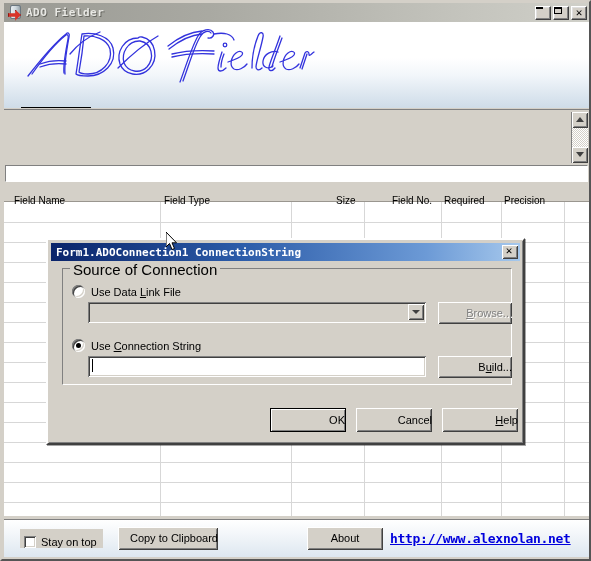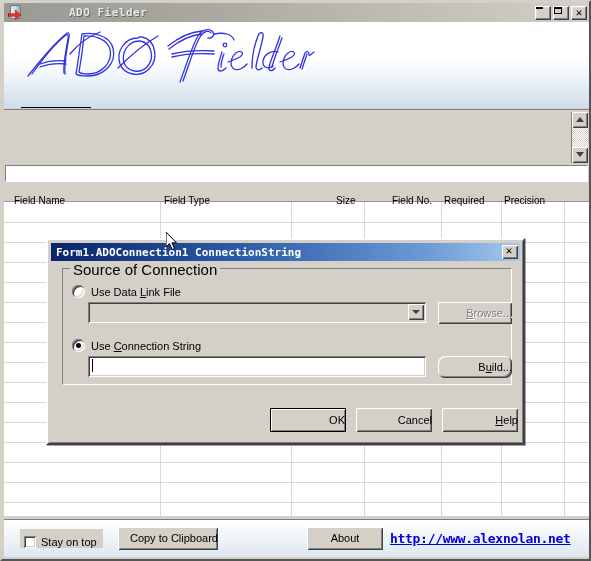--- a/index.html
+++ b/index.html
@@ -60,21 +60,20 @@
   #titlebar .tb-title {
     color: #e8e8e4;
     font-family: "DejaVu Sans Mono", monospace;
     font-size: 11px;
     font-weight: bold;
     letter-spacing: 0.5px;
     text-shadow: 1px 1px 0 rgba(90,90,85,0.85);
     white-space: nowrap;
     flex: 1 1 auto;
     overflow: hidden;
-    margin-left: 43px;
   }
   .tb-buttons {
     display: flex;
     gap: 2px;
     margin-right: 2px;
     flex: 0 0 auto;
   }
   .tb-btn {
     width: 16px; height: 14px;
     background: #d4d0c8;
@@ -576,21 +575,21 @@
   </div>
   <div class="dlg-btn disabled" style="left:390px; top:62px; width:74px; height:22px; line-height:22px;"><span></span><u>B</u><span>rowse...</span></div>
 
   <div class="radio-row" style="left:24px; top:99px;">
     <span class="radio checked"></span>
     <span class="radio-label"><span>Use </span><u>C</u><span>onnection String</span></span>
   </div>
   <div class="textbox" style="left:40px; top:116px; width:338px; height:21px;">
     <div class="caret"></div>
   </div>
-  <div class="dlg-btn" style="left:390px; top:116px; width:74px; height:22px; line-height:22px;border-radius:7px;"><span>B</span><u>u</u><span>ild...</span></div>
+  <div class="dlg-btn" style="left:390px; top:116px; width:74px; height:22px; line-height:22px;"><span>B</span><u>u</u><span>ild...</span></div>
 
   <div class="dlg-btn default" style="left:222px; top:168px; width:76px; height:24px; line-height:22px;">OK</div>
   <div class="dlg-btn" style="left:308px; top:168px; width:76px; height:24px; line-height:24px;">Cancel</div>
   <div class="dlg-btn" style="left:394px; top:168px; width:76px; height:24px; line-height:24px;"><span></span><u>H</u><span>elp</span></div>
 </div>
 
 <svg id="cursor" viewBox="0 0 12 19" aria-hidden="true">
   <polygon points="0,0 0,15 3.5,11.5 6,17.5 8.5,16.5 6,10.8 10.5,10.8" fill="#ffffff" stroke="#000000" stroke-width="1"></polygon>
 </svg>
 

